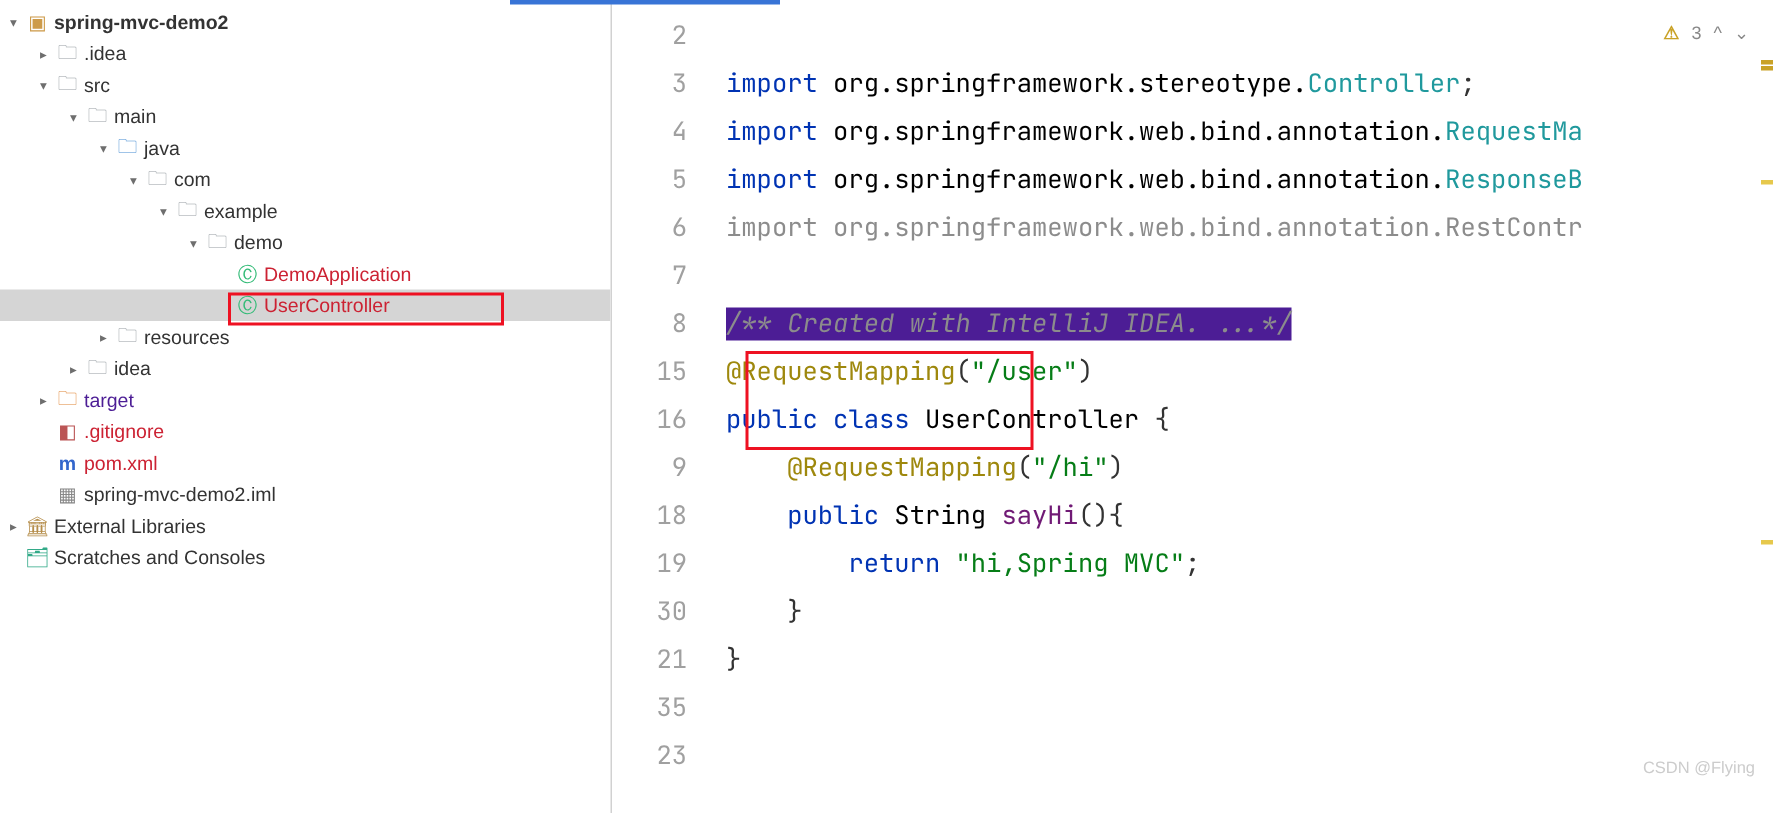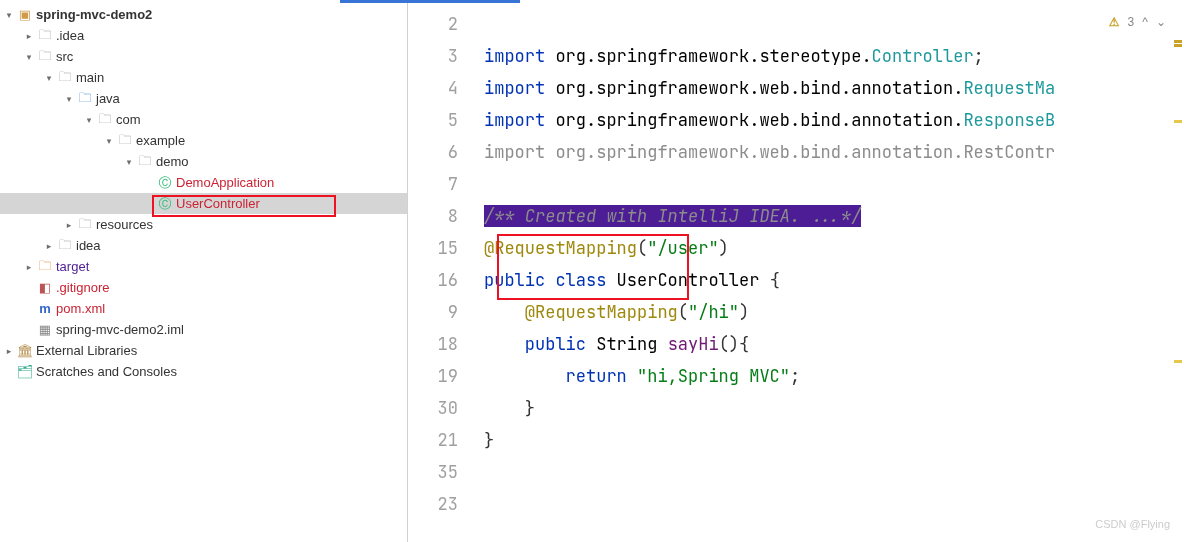--- a/index.html
+++ b/index.html
@@ -47,21 +47,21 @@
 .id { color:#000; }
 .hl-line { background:#fcfaed; }
 .hl-line2 { background:#fcfaed; }
 
 
 .inspections { position:absolute; top:6px; right:18px; display:flex; align-items:center; gap:8px; color:#888; font-size:12px; font-family:"Segoe UI",sans-serif; }
 .warn-icon { color:#c9a227; font-weight:bold; }
 .tab-active-marker { position:absolute; top:0; height:3px; background:#3874d6; width:180px; left:340px; }
 
 
-.watermark { position:absolute; bottom:12px; right:14px; color:#ccc; font-size:11px; }
+.watermark { position:absolute; bottom:24px; right:14px; color:#ccc; font-size:11px; }
 
 
 .right-stripe { position:absolute; right:2px; top:0; width:10px; height:100%; }
 .stripe-mark { position:absolute; right:0; width:8px; height:3px; }
 .stripe-y { background:#c9a227; }
 .stripe-g { background:#e6c84c; }
 
 
 .caret { border-right:1px solid #000; }
 </style>

